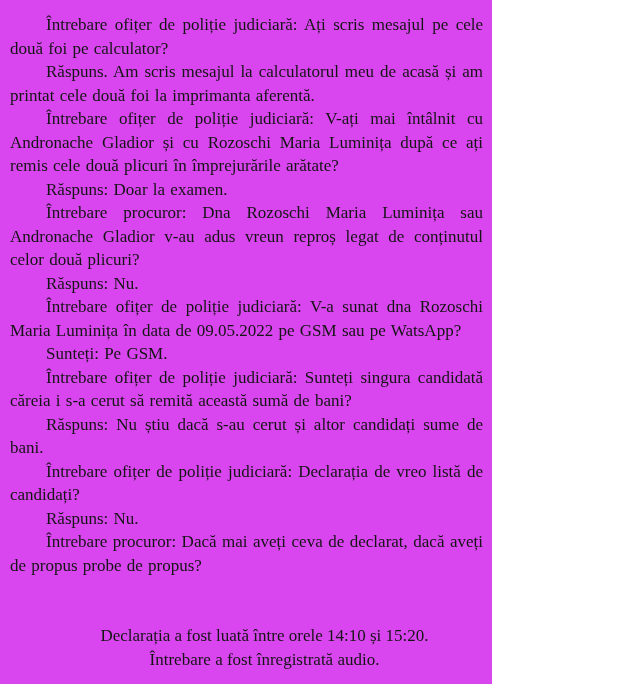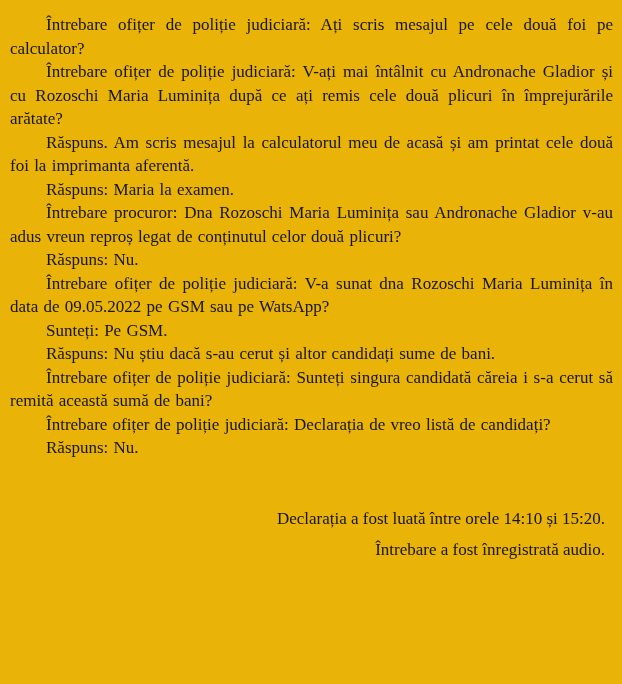--- a/index.html
+++ b/index.html
@@ -2,61 +2,62 @@
 <html><head>
 <meta charset="utf-8">
 <style>
   html, body {
     margin: 0;
     padding: 0;
     background: #ffffff;
   }
   .page {
     position: relative;
-    width: 622px;
+    width: 492px;
     height: 684px;
-    background: #eab308;
+    background: #d946ef;
     box-sizing: border-box;
     padding: 13px 9px 10px 10px;
     overflow: hidden;
     font-family: "Liberation Serif", "DejaVu Serif", serif;
     font-size: 17px;
     line-height: 23.5px;
     color: #151515;
   }
   .doc-body p {
     margin: 0;
     text-align: justify;
     text-indent: 36px;
     word-spacing: 1px;
   }
   .doc-footer {
     margin-top: 47px;
   }
   .doc-footer p {
-    margin: 8px;
-    text-align: right;
+    margin: 0;
+    text-align: center;
     text-indent: 36px;
   }
 </style>
 </head>
 <body>
 
 <div class="page">
   <div class="doc-body">
     <p>Întrebare ofițer de poliție judiciară: Ați scris mesajul pe cele două foi pe calculator?</p>
+    <p>Răspuns. Am scris mesajul la calculatorul meu de acasă și am printat cele două foi la imprimanta aferentă.</p>
     <p>Întrebare ofițer de poliție judiciară: V-ați mai întâlnit cu Andronache Gladior și cu Rozoschi Maria Luminița după ce ați remis cele două plicuri în împrejurările arătate?</p>
-    <p>Răspuns. Am scris mesajul la calculatorul meu de acasă și am printat cele două foi la imprimanta aferentă.</p>
-    <p>Răspuns: Maria la examen.</p>
+    <p>Răspuns: Doar la examen.</p>
     <p>Întrebare procuror: Dna Rozoschi Maria Luminița sau Andronache Gladior v-au adus vreun reproș legat de conținutul celor două plicuri?</p>
     <p>Răspuns: Nu.</p>
     <p>Întrebare ofițer de poliție judiciară: V-a sunat dna Rozoschi Maria Luminița în data de 09.05.2022 pe GSM sau pe WatsApp?</p>
     <p>Sunteți: Pe GSM.</p>
+    <p>Întrebare ofițer de poliție judiciară: Sunteți singura candidată căreia i s-a cerut să remită această sumă de bani?</p>
     <p>Răspuns: Nu știu dacă s-au cerut  și altor candidați sume de bani.</p>
-    <p>Întrebare ofițer de poliție judiciară: Sunteți singura candidată căreia i s-a cerut să remită această sumă de bani?</p>
     <p>Întrebare ofițer de poliție judiciară: Declarația de vreo listă de candidați?</p>
     <p>Răspuns: Nu.</p>
+    <p>Întrebare procuror: Dacă mai aveți ceva de declarat, dacă aveți de propus probe de propus?</p>
   </div>
   <div class="doc-footer">
     <p>Declarația a fost luată între orele 14:10 și 15:20.</p>
     <p>Întrebare a fost înregistrată audio.</p>
   </div>
 </div>
 
 </body></html>

